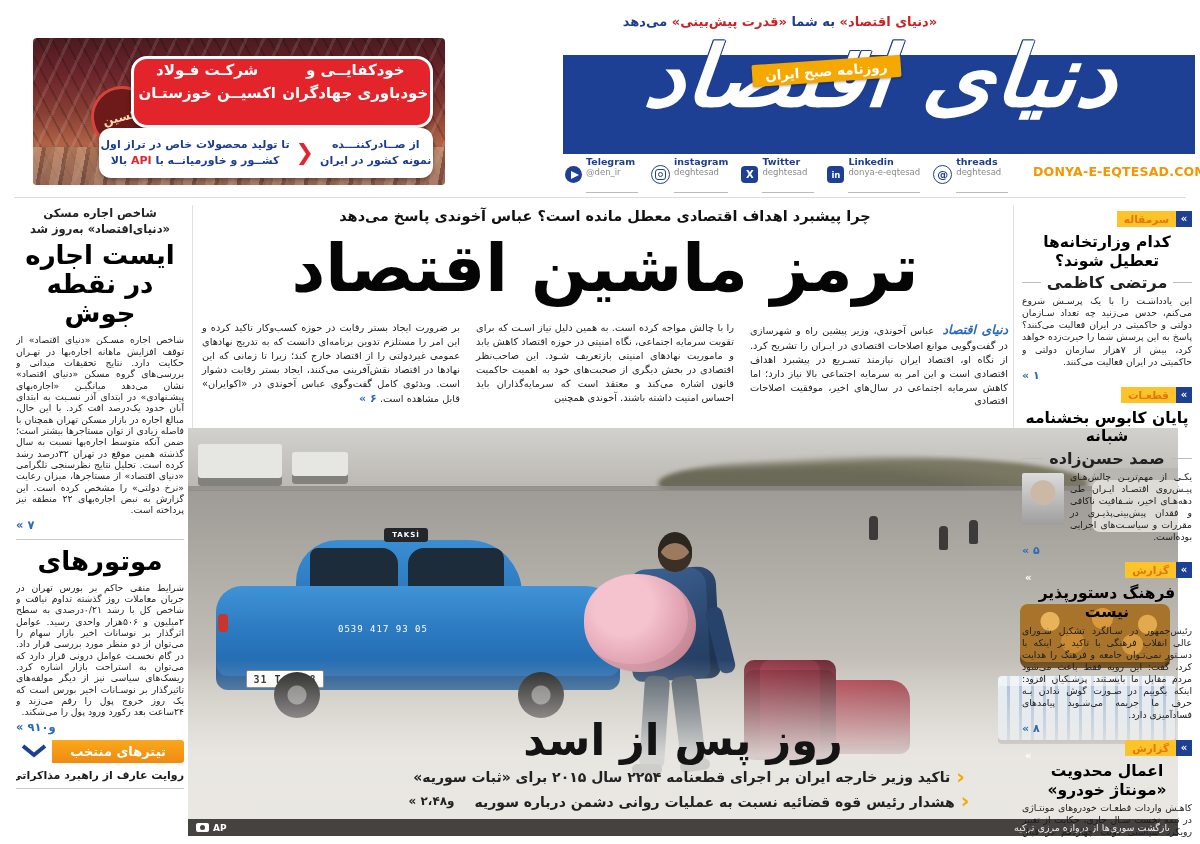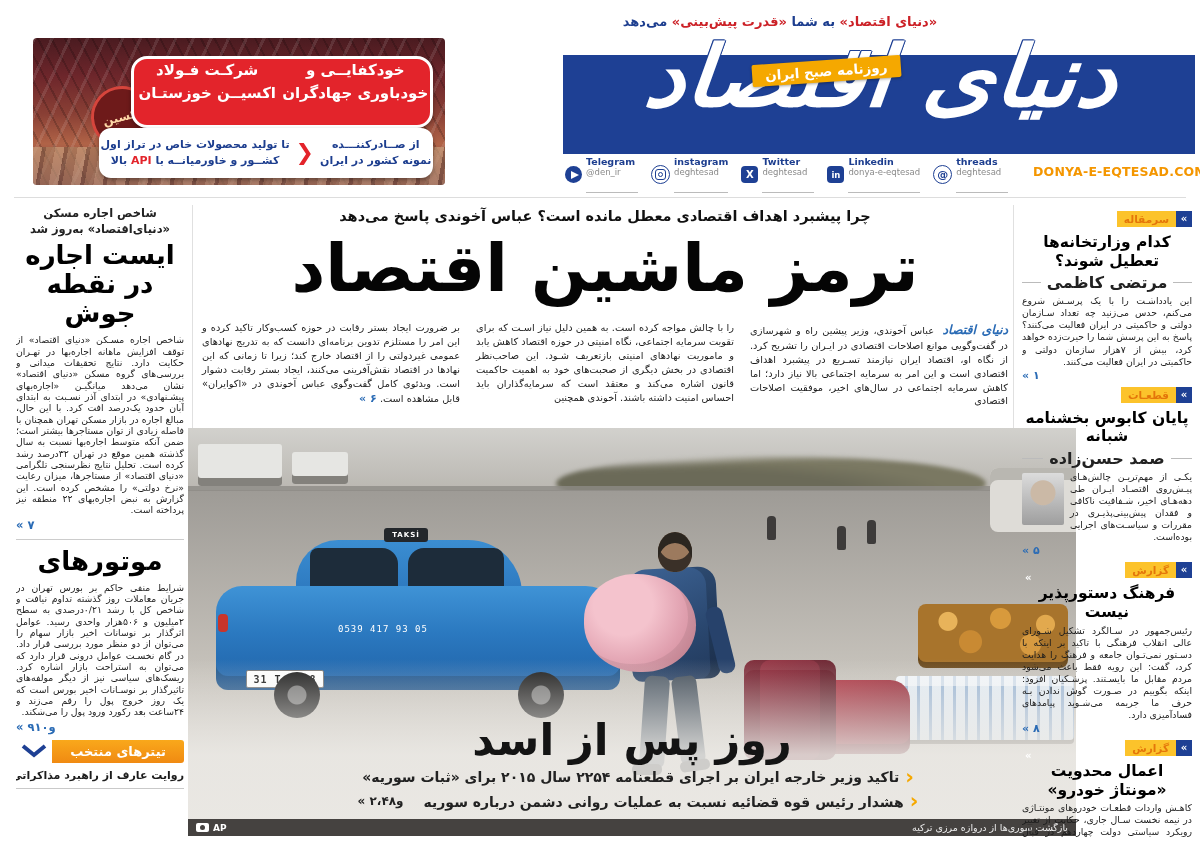--- a/index.html
+++ b/index.html
@@ -84,21 +84,21 @@
   #center{left:202px;top:208px;width:806px;}
   .kicker{font-size:14.5px;font-weight:bold;text-align:center;direction:rtl;color:#111;}
   .mainhead{font-size:66px;font-weight:900;text-align:center;direction:rtl;color:#050505;
       line-height:1.35;margin-top:0px;}
   .bodycols{display:flex;direction:rtl;gap:16px;margin-top:8px;}
   .bcol{flex:1;font-size:9.8px;line-height:1.42;text-align:justify;direction:rtl;color:#1c1c1c;}
   .sig{color:#2a6bb5;font-style:italic;font-weight:bold;font-size:12.5px;margin-left:4px;}
   .inref{direction:ltr;unicode-bidi:isolate;color:#2a6bb5;font-weight:bold;font-size:11px;}
 
   
-  #photo{left:188px;top:428px;width:888px;height:408px;background:#b9b6b0;overflow:hidden;}
+  #photo{left:188px;top:428px;width:990px;height:408px;background:#b9b6b0;overflow:hidden;}
   .ph-sky{position:absolute;left:0;right:0;top:0;height:70px;background:linear-gradient(#d2d1cd,#b7b4ae);}
   .ph-trees{position:absolute;right:90px;top:28px;width:430px;height:55px;border-radius:50%;
       background:radial-gradient(ellipse at 25% 60%,#6b6a58 0 40%,rgba(0,0,0,0) 62%),
                  radial-gradient(ellipse at 65% 45%,#7a7862 0 45%,rgba(0,0,0,0) 66%),
                  radial-gradient(ellipse at 90% 60%,#656450 0 35%,rgba(0,0,0,0) 60%);filter:blur(2px);}
   .ph-road{position:absolute;left:0;right:0;top:62px;bottom:17px;
       background:linear-gradient(#9e9b96,#c6c2bb 55%,#dcd8d1);}
   .ph-rail{position:absolute;left:0;right:0;top:58px;height:5px;background:#8d8b86;opacity:.8;}
   .ph-fog{position:absolute;left:0;right:0;bottom:17px;height:160px;
       background:linear-gradient(rgba(235,233,229,0),rgba(236,234,230,.85) 60%);}

